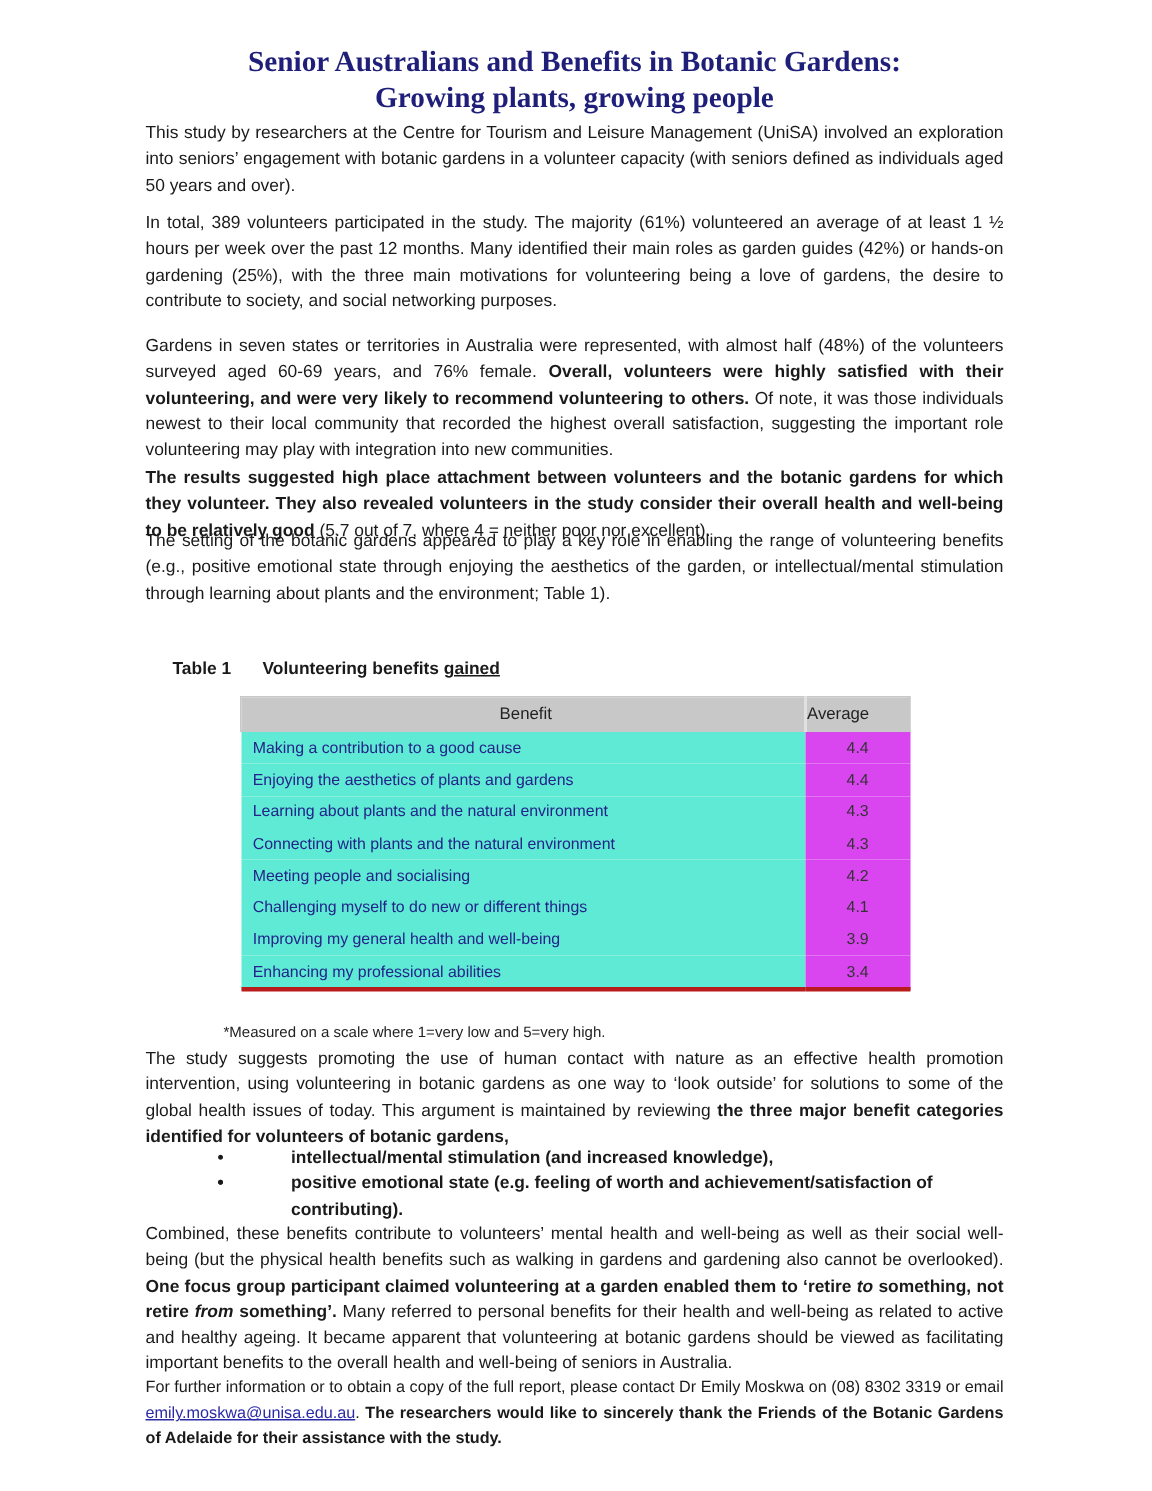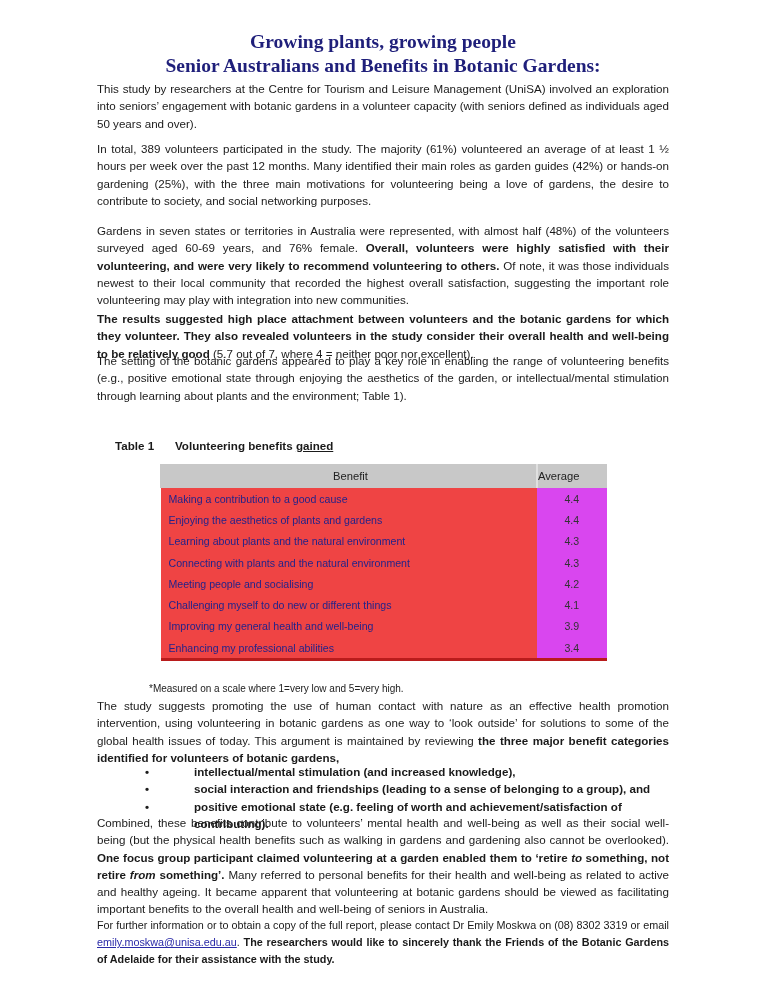--- a/index.html
+++ b/index.html
@@ -14,40 +14,40 @@
   .p3 { position:absolute; top:222px; }
   .p4 { position:absolute; top:310px; }
   .p5 { position:absolute; top:352px; }
   .caption { position:absolute; top:439px; left:18px; font-size:11.6px; font-weight:bold; }
   .caption .num { display:inline-block; width:60px; }
   .caption u { text-decoration:underline; }
   table.benefits { position:absolute; top:464px; left:63px; width:447px; border-collapse:collapse; }
   table.benefits th { background:#c8c8c8; font-weight:normal; font-size:11.2px; color:#222;
                       height:22px; padding:0 0 0 4px; text-align:center; border:1px solid #c8c8c8; }
   table.benefits th.avg { text-align:left; padding:0; width:68px; border-left:2px solid #e0e0e0; }
-  table.benefits td { font-size:10.6px; color:#23238a; height:21.3px; padding:0 0 0 8px; background:#ef4444; }
+  table.benefits td { font-size:10.6px; color:#23238a; height:21.3px; padding:0 0 0 8px; background:#5eead4; }
   table.benefits td.avg { text-align:center; padding:0; color:#333; background:#d946ef; }
   table.benefits tr:last-child td { border-bottom:3px solid #b91c1c; }
   .footnote { position:absolute; top:683px; left:52px; font-size:10px; color:#222; }
   .p6 { position:absolute; top:697px; }
   ul.cats { position:absolute; top:763px; left:0; margin:0; padding:0; list-style:none; width:580px; }
   ul.cats li { font-size:11.6px; line-height:17.3px; font-weight:bold; padding-left:97px; position:relative; }
   ul.cats li .bullet { position:absolute; left:48px; }
   .p7 { position:absolute; top:814px; }
   .p8 { position:absolute; top:917px; font-size:10.8px; line-height:17px; }
   a.email { color:#2a2aa8; text-decoration:underline; }
   b { font-weight:bold; }
 </style>
 </head>
 <body>
 
 <div class="page">
   <div class="title">
+    <div>Senior Australians and Benefits in Botanic Gardens:</div>
     <div>Growing plants, growing people</div>
-    <div>Senior Australians and Benefits in Botanic Gardens:</div>
   </div>
 
   <p class="p1">This study by researchers at the Centre for Tourism and Leisure Management (UniSA) involved an exploration into seniors’ engagement with botanic gardens in a volunteer capacity (with seniors defined as individuals aged 50 years and over).</p>
   <p class="p2">In total, 389 volunteers participated in the study. The majority (61%) volunteered an average of at least 1 ½ hours per week over the past 12 months. Many identified their main roles as garden guides (42%) or hands-on gardening (25%), with the three main motivations for volunteering being a love of gardens, the desire to contribute to society, and social networking purposes.</p>
   <p class="p3"><span>Gardens in seven states or territories in Australia were represented, with almost half (48%) of the volunteers surveyed aged 60-69 years, and 76% female. </span><b>Overall, volunteers were highly satisfied with their volunteering, and were very likely to recommend volunteering to others.</b><span>  Of note, it was those individuals newest to their local community that recorded the highest overall satisfaction, suggesting the important role volunteering may play with integration into new communities.</span></p>
   <p class="p4"><b>The results suggested high place attachment between volunteers and the botanic gardens for which they volunteer. They also revealed volunteers in the study consider their overall health and well-being to be relatively good</b><span> (5.7 out of 7, where 4 = neither poor nor excellent).</span></p>
   <p class="p5">The setting of the botanic gardens appeared to play a key role in enabling the range of volunteering benefits (e.g., positive emotional state through enjoying the aesthetics of the garden, or intellectual/mental stimulation through learning about plants and the environment; Table 1).</p>
 
   <div class="caption"><span class="num">Table 1</span><span>Volunteering benefits </span><u>gained</u></div>
 
@@ -93,20 +93,20 @@
         </tr>
     </tbody>
   </table>
 
   <div class="footnote">*Measured on a scale where 1=very low and 5=very high.</div>
 
   <p class="p6"><span>The study suggests promoting the use of human contact with nature as an effective health promotion intervention, using volunteering in botanic gardens as one way to ‘look outside’ for solutions to some of the global health issues of today. This argument is maintained by reviewing </span><b>the three major benefit categories identified for volunteers of botanic gardens,</b></p>
 
   <ul class="cats">
     <li><span class="bullet">•</span><span>intellectual/mental stimulation (and increased knowledge),</span></li>
-    <li><span class="bullet">•</span><span>social interaction and friendships (leading to a sense of belonging to a group), and</span></li>
+    <li><span class="bullet">•</span></li>
     <li><span class="bullet">•</span><span>positive emotional state (e.g. feeling of worth and achievement/satisfaction of contributing).</span></li>
   </ul>
 
   <p class="p7"><span>Combined, these benefits contribute to volunteers’ mental health and well-being as well as their social well-being (but the physical health benefits such as walking in gardens and gardening also cannot be overlooked). </span><b>One focus group participant claimed volunteering at a garden enabled them to ‘retire </b><b><i>to</i></b><b> something, not retire </b><b><i>from</i></b><b> something’.</b><span> Many referred to personal benefits for their health and well-being as related to active and healthy ageing. It became apparent that volunteering at botanic gardens should be viewed as facilitating important benefits to the overall health and well-being of seniors in Australia.</span></p>
 
   <p class="p8"><span>For further information or to obtain a copy of the full report, please contact Dr Emily Moskwa on (08) 8302 3319 or email </span><a class="email">emily.moskwa@unisa.edu.au</a><span>. </span><b>The researchers would like to sincerely thank the Friends of the Botanic Gardens of Adelaide for their assistance with the study.</b></p>
 </div>
 
 </body></html>

